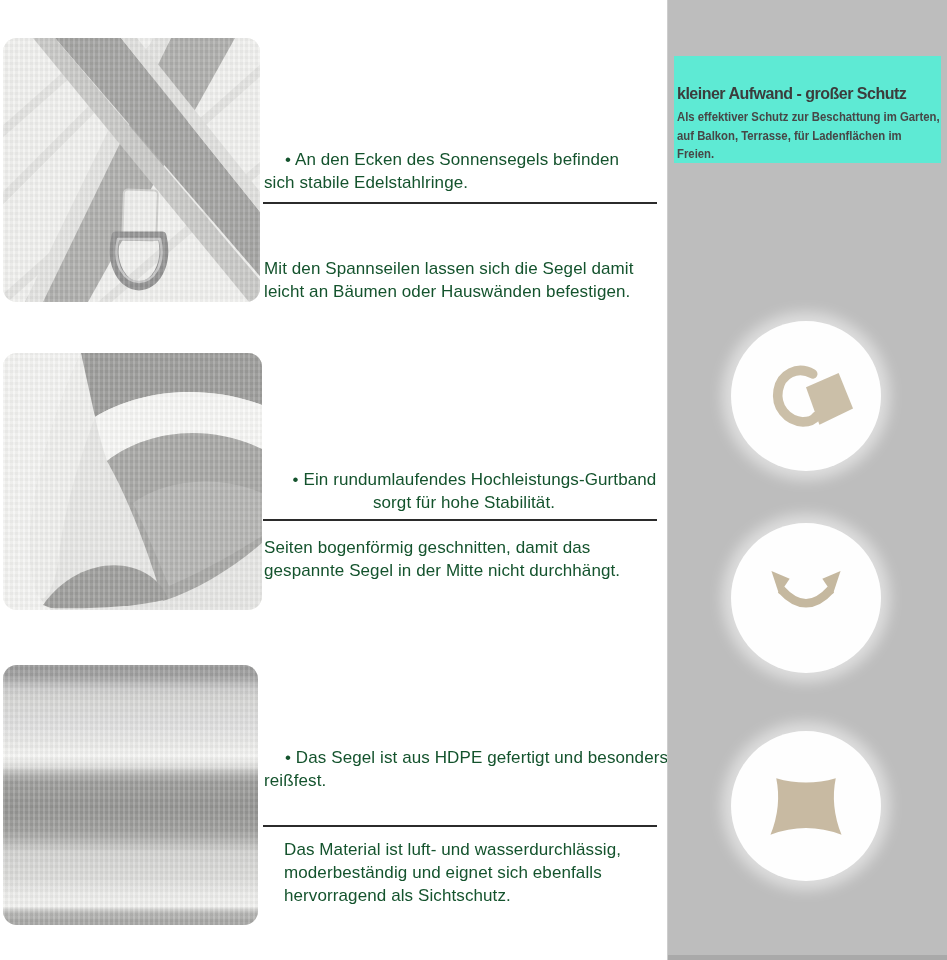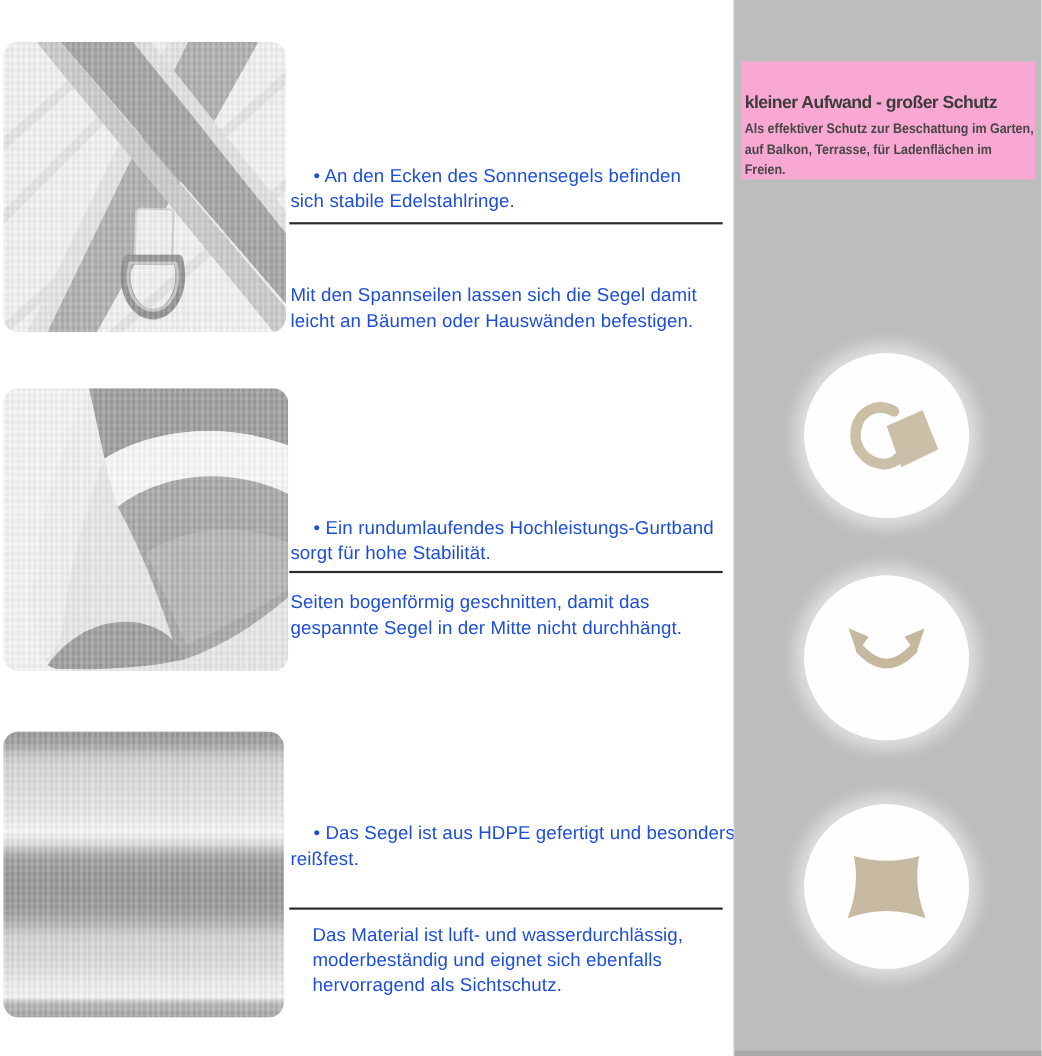--- a/index.html
+++ b/index.html
@@ -24,45 +24,45 @@
     position:absolute; inset:0;
     background:linear-gradient(180deg,
       #969696 0%, #9e9e9e 4%, #c9c9c9 9%, #d6d6d4 13%, #dedede 22%,
       #ececea 31%, #f6f6f4 35%, #e0e0de 39%, #b4b4b2 42%, #9b9b99 45%,
       #929290 55%, #9c9c9a 63%, #b0b0ae 67%, #d2d2d0 72%, #dcdcda 82%,
       #ececea 88%, #f2f2f0 93%, #b8b8b6 95%, #a0a09e 100%);
   }
   
   .bullet-text, .detail-text {
     position:absolute; left:264px; width:400px;
-    font-size:17px; line-height:23px; color:#1d4ed8;
+    font-size:17px; line-height:23px; color:#14532d;
     white-space:pre; letter-spacing:0.1px;
   }
   .bullet-text { text-indent:21px; }
   .divider {
     position:absolute; left:263px; width:394px; height:0;
     border-top:2px solid #2b2b2b;
   }
   #f1-bullet { top:148px; }  #f1-divider { top:202px; }  #f1-detail { top:215px;margin-top:42px; }
-  #f2-bullet { top:468px; }  #f2-divider { top:519px; }  #f2-detail { top:536px; }
+  #f2-bullet { top:468px;text-align:center; }  #f2-divider { top:519px; }  #f2-detail { top:536px; }
   #f3-bullet { top:746px; }  #f3-divider { top:825px; }  #f3-detail { top:838px;margin-left:20px; }
   
   .right-panel {
     position:absolute; left:667px; top:0; width:280px; height:960px;
     background:#bdbdbd;
     border-left:1px solid #cdcdcd;
     box-sizing:border-box;
   }
   .right-panel::after {
     content:""; position:absolute; left:0; bottom:0; width:100%; height:5px;
     background:#a9a9a9;
   }
   .info-box {
     position:absolute; left:674px; top:56px; width:267px; height:107px;
-    background:#f9a8d4; box-sizing:border-box; padding:29px 0 0 3px;
+    background:#5eead4; box-sizing:border-box; padding:29px 0 0 3px;
   }
   .info-title {
     font-size:16px; font-weight:bold; letter-spacing:-0.5px;
     color:#3c3c3c; white-space:nowrap;
   }
   .info-sub {
     margin-top:5px; font-size:12.6px; font-weight:bold; color:#474747;
     line-height:18.5px; white-space:pre-line;
     transform:scaleX(0.9); transform-origin:left top; width:111%;
   }

